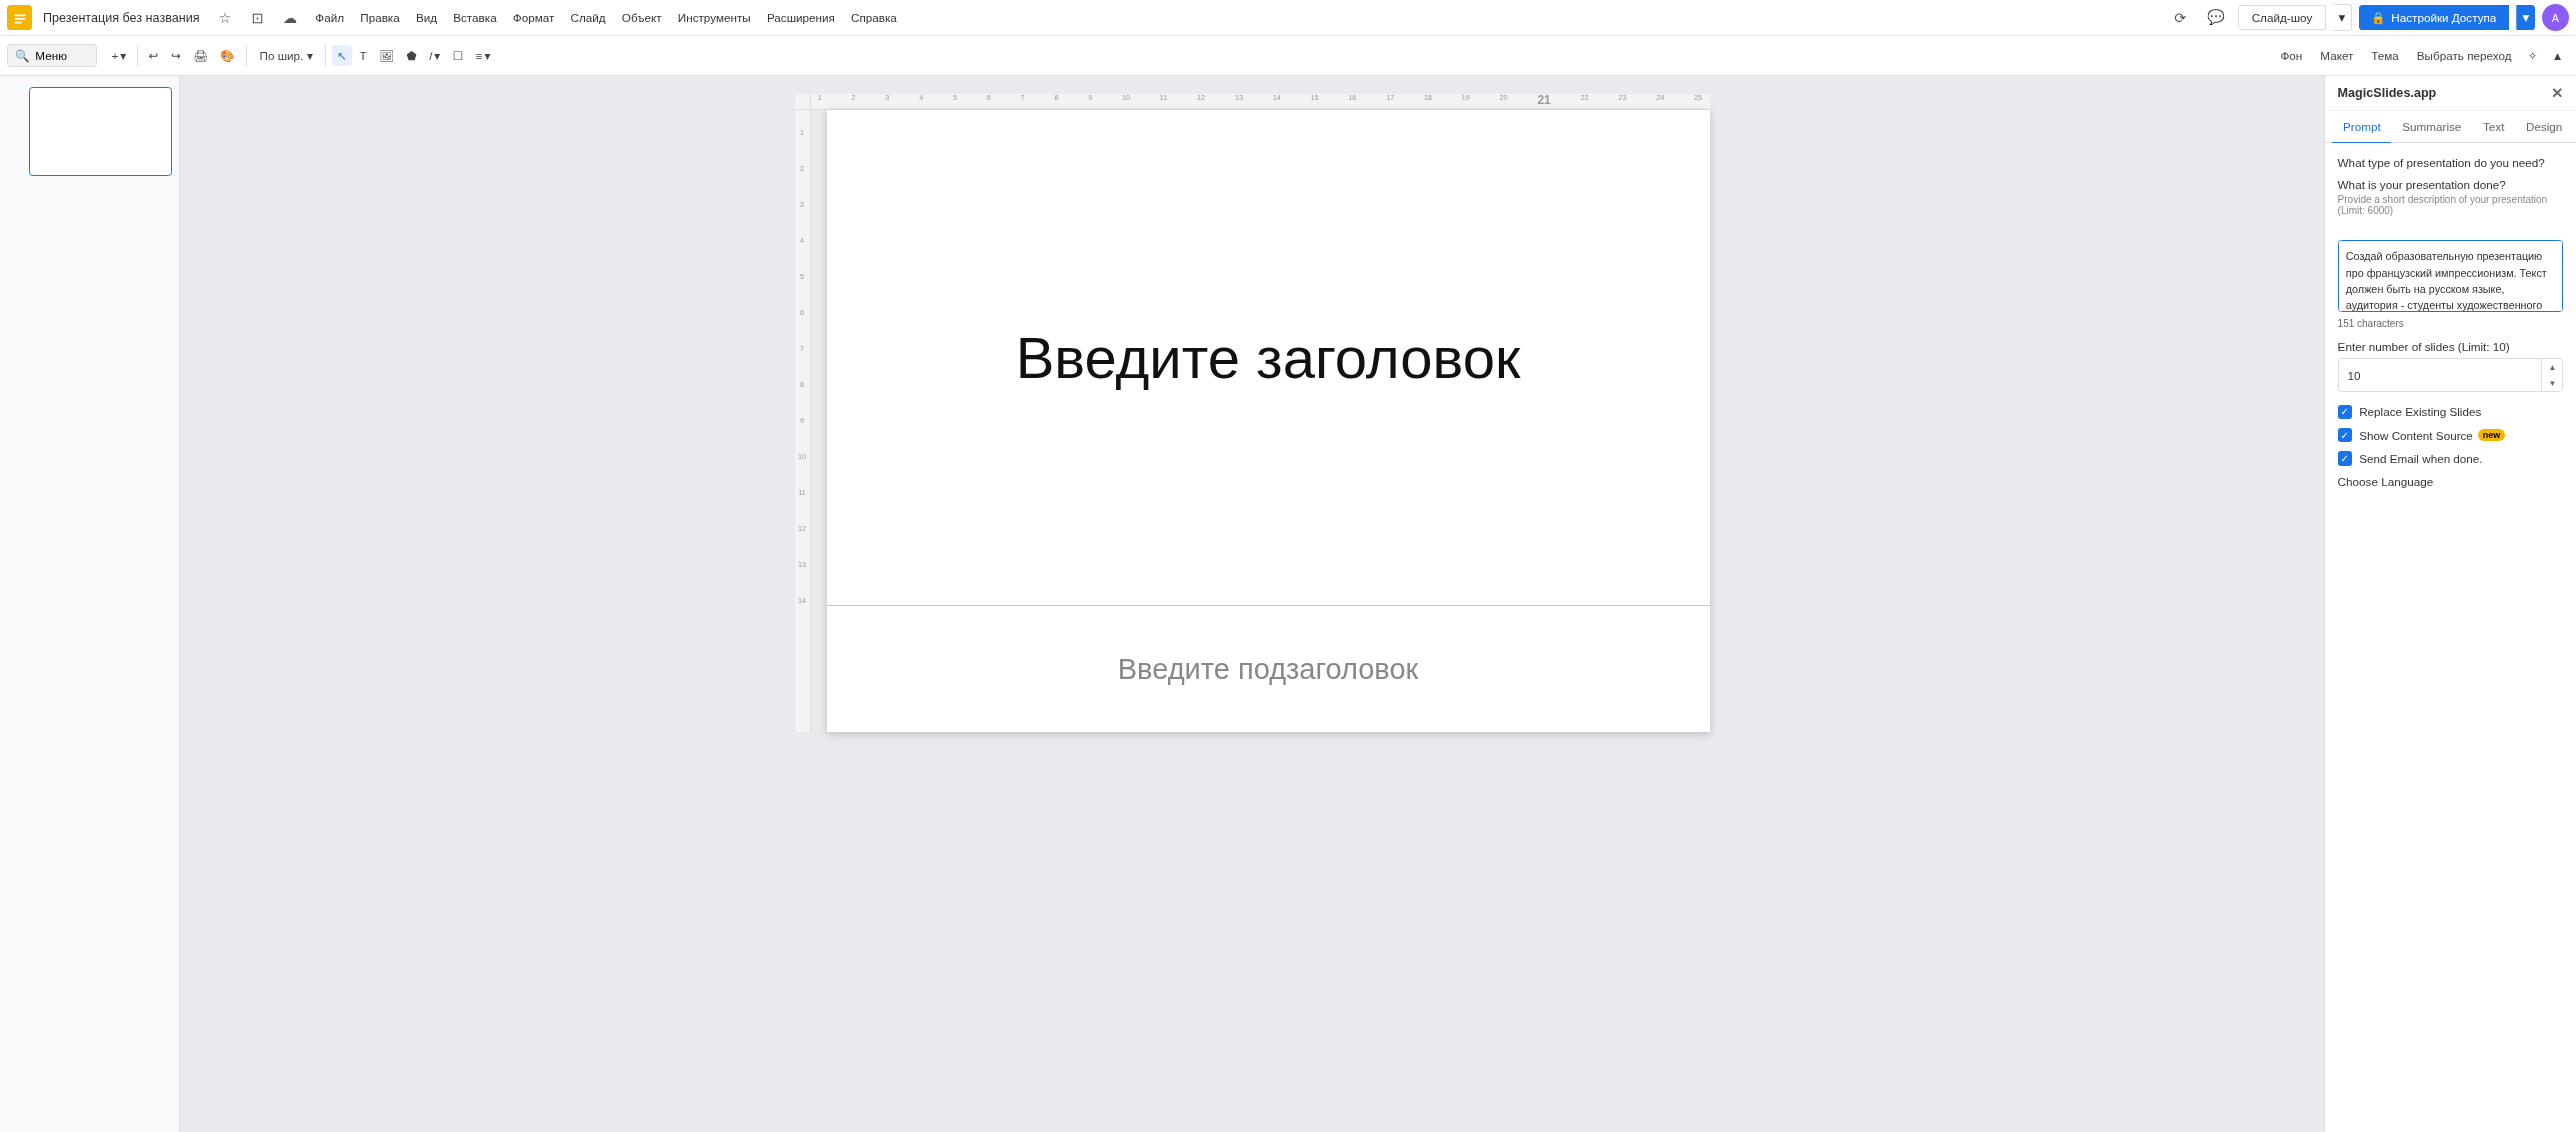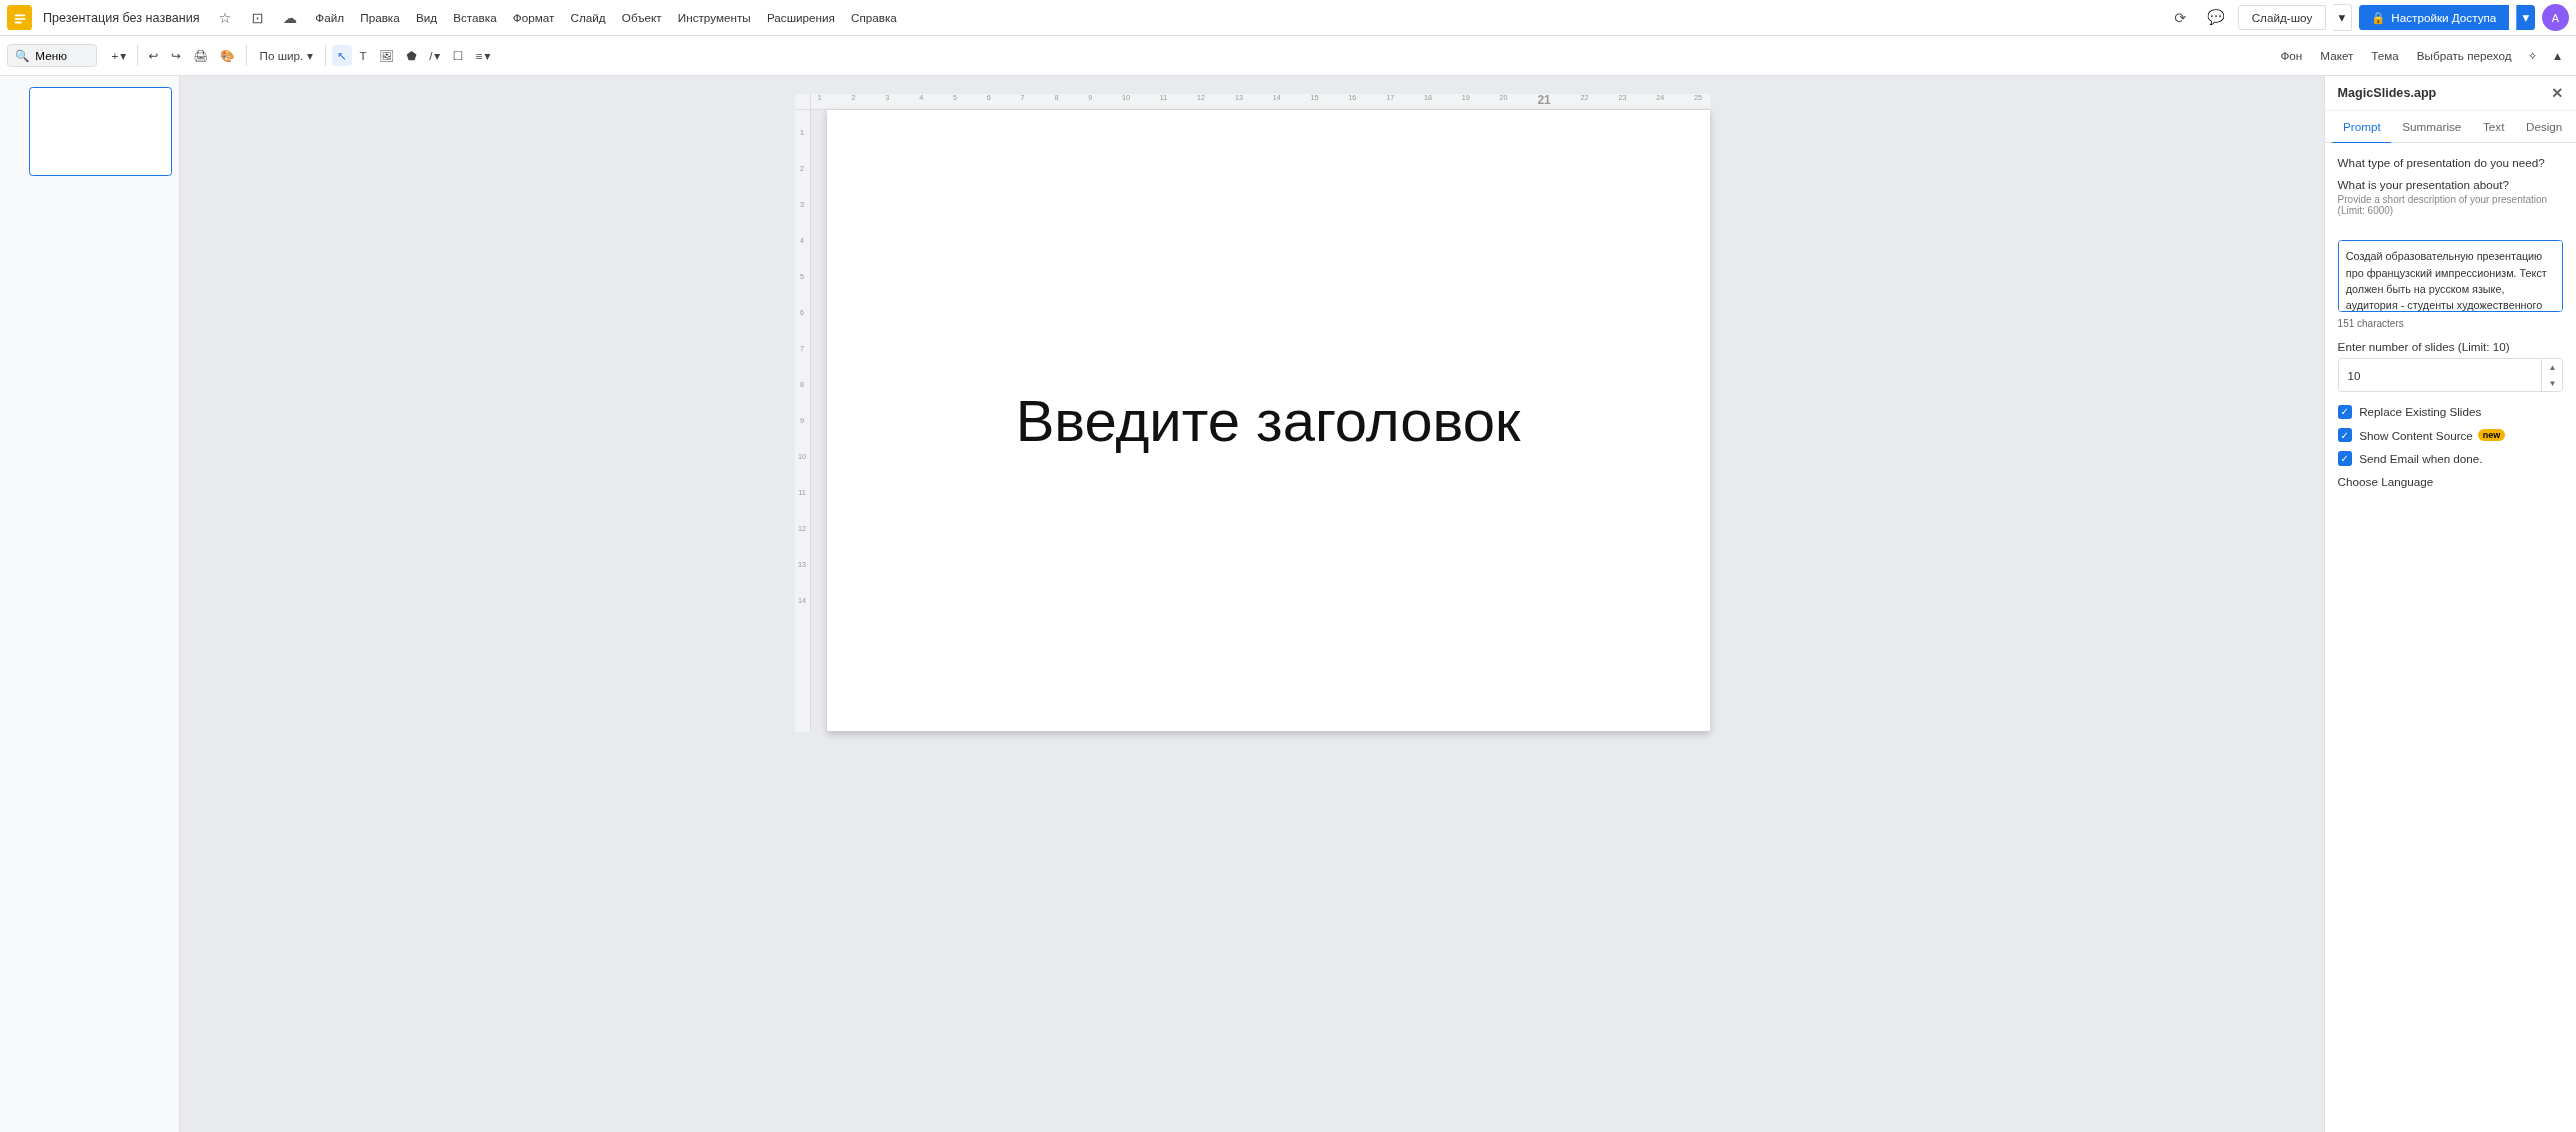--- a/index.html
+++ b/index.html
@@ -321,20 +321,23 @@
         <span style="font-size:7.2px;color:#999;">11</span>
         <span style="font-size:7.2px;color:#999;">12</span>
         <span style="font-size:7.2px;color:#999;">13</span>
         <span style="font-size:7.2px;color:#999;">14</span>
       </div>
 
       <div class="slide-canvas">
         <div class="slide-title-area">
           <span class="slide-title-text">Введите заголовок</span>
         </div>
+        <div class="slide-subtitle-area">
+          <span class="slide-subtitle-text">Введите подзаголовок</span>
+        </div>
       </div>
     </div>
   </div>
 
   <div class="right-panel">
     <div class="panel-header">
       <span>MagicSlides.app</span>
       <span class="panel-close">✕</span>
     </div>
 
@@ -343,21 +346,21 @@
       <div class="panel-tab">Summarise</div>
       <div class="panel-tab">Text</div>
       <div class="panel-tab">Design</div>
     </div>
 
     <div class="panel-content">
 
       <div class="section-label">What type of presentation do you need?</div>
 
 
-      <div class="description-label">What is your presentation about?</div>
+      <div class="description-label">What is your presentation done?</div>
       <div class="description-sublabel">Provide a short description of your presentation (Limit: 6000)</div>
       <textarea class="description-textarea" style="">Создай образовательную презентацию про французский импрессионизм. Текст должен быть на русском языке, аудитория - студенты художественного университета</textarea>
       <div class="char-count">151 characters</div>
 
       <div class="slides-label">Enter number of slides (Limit: 10)</div>
       <div class="slides-input-wrapper">
         <input class="slides-input" type="number" value="10" style="">
         <div class="slides-spinner">
           <div class="spinner-btn">▲</div>
           <div class="spinner-btn">▼</div>

